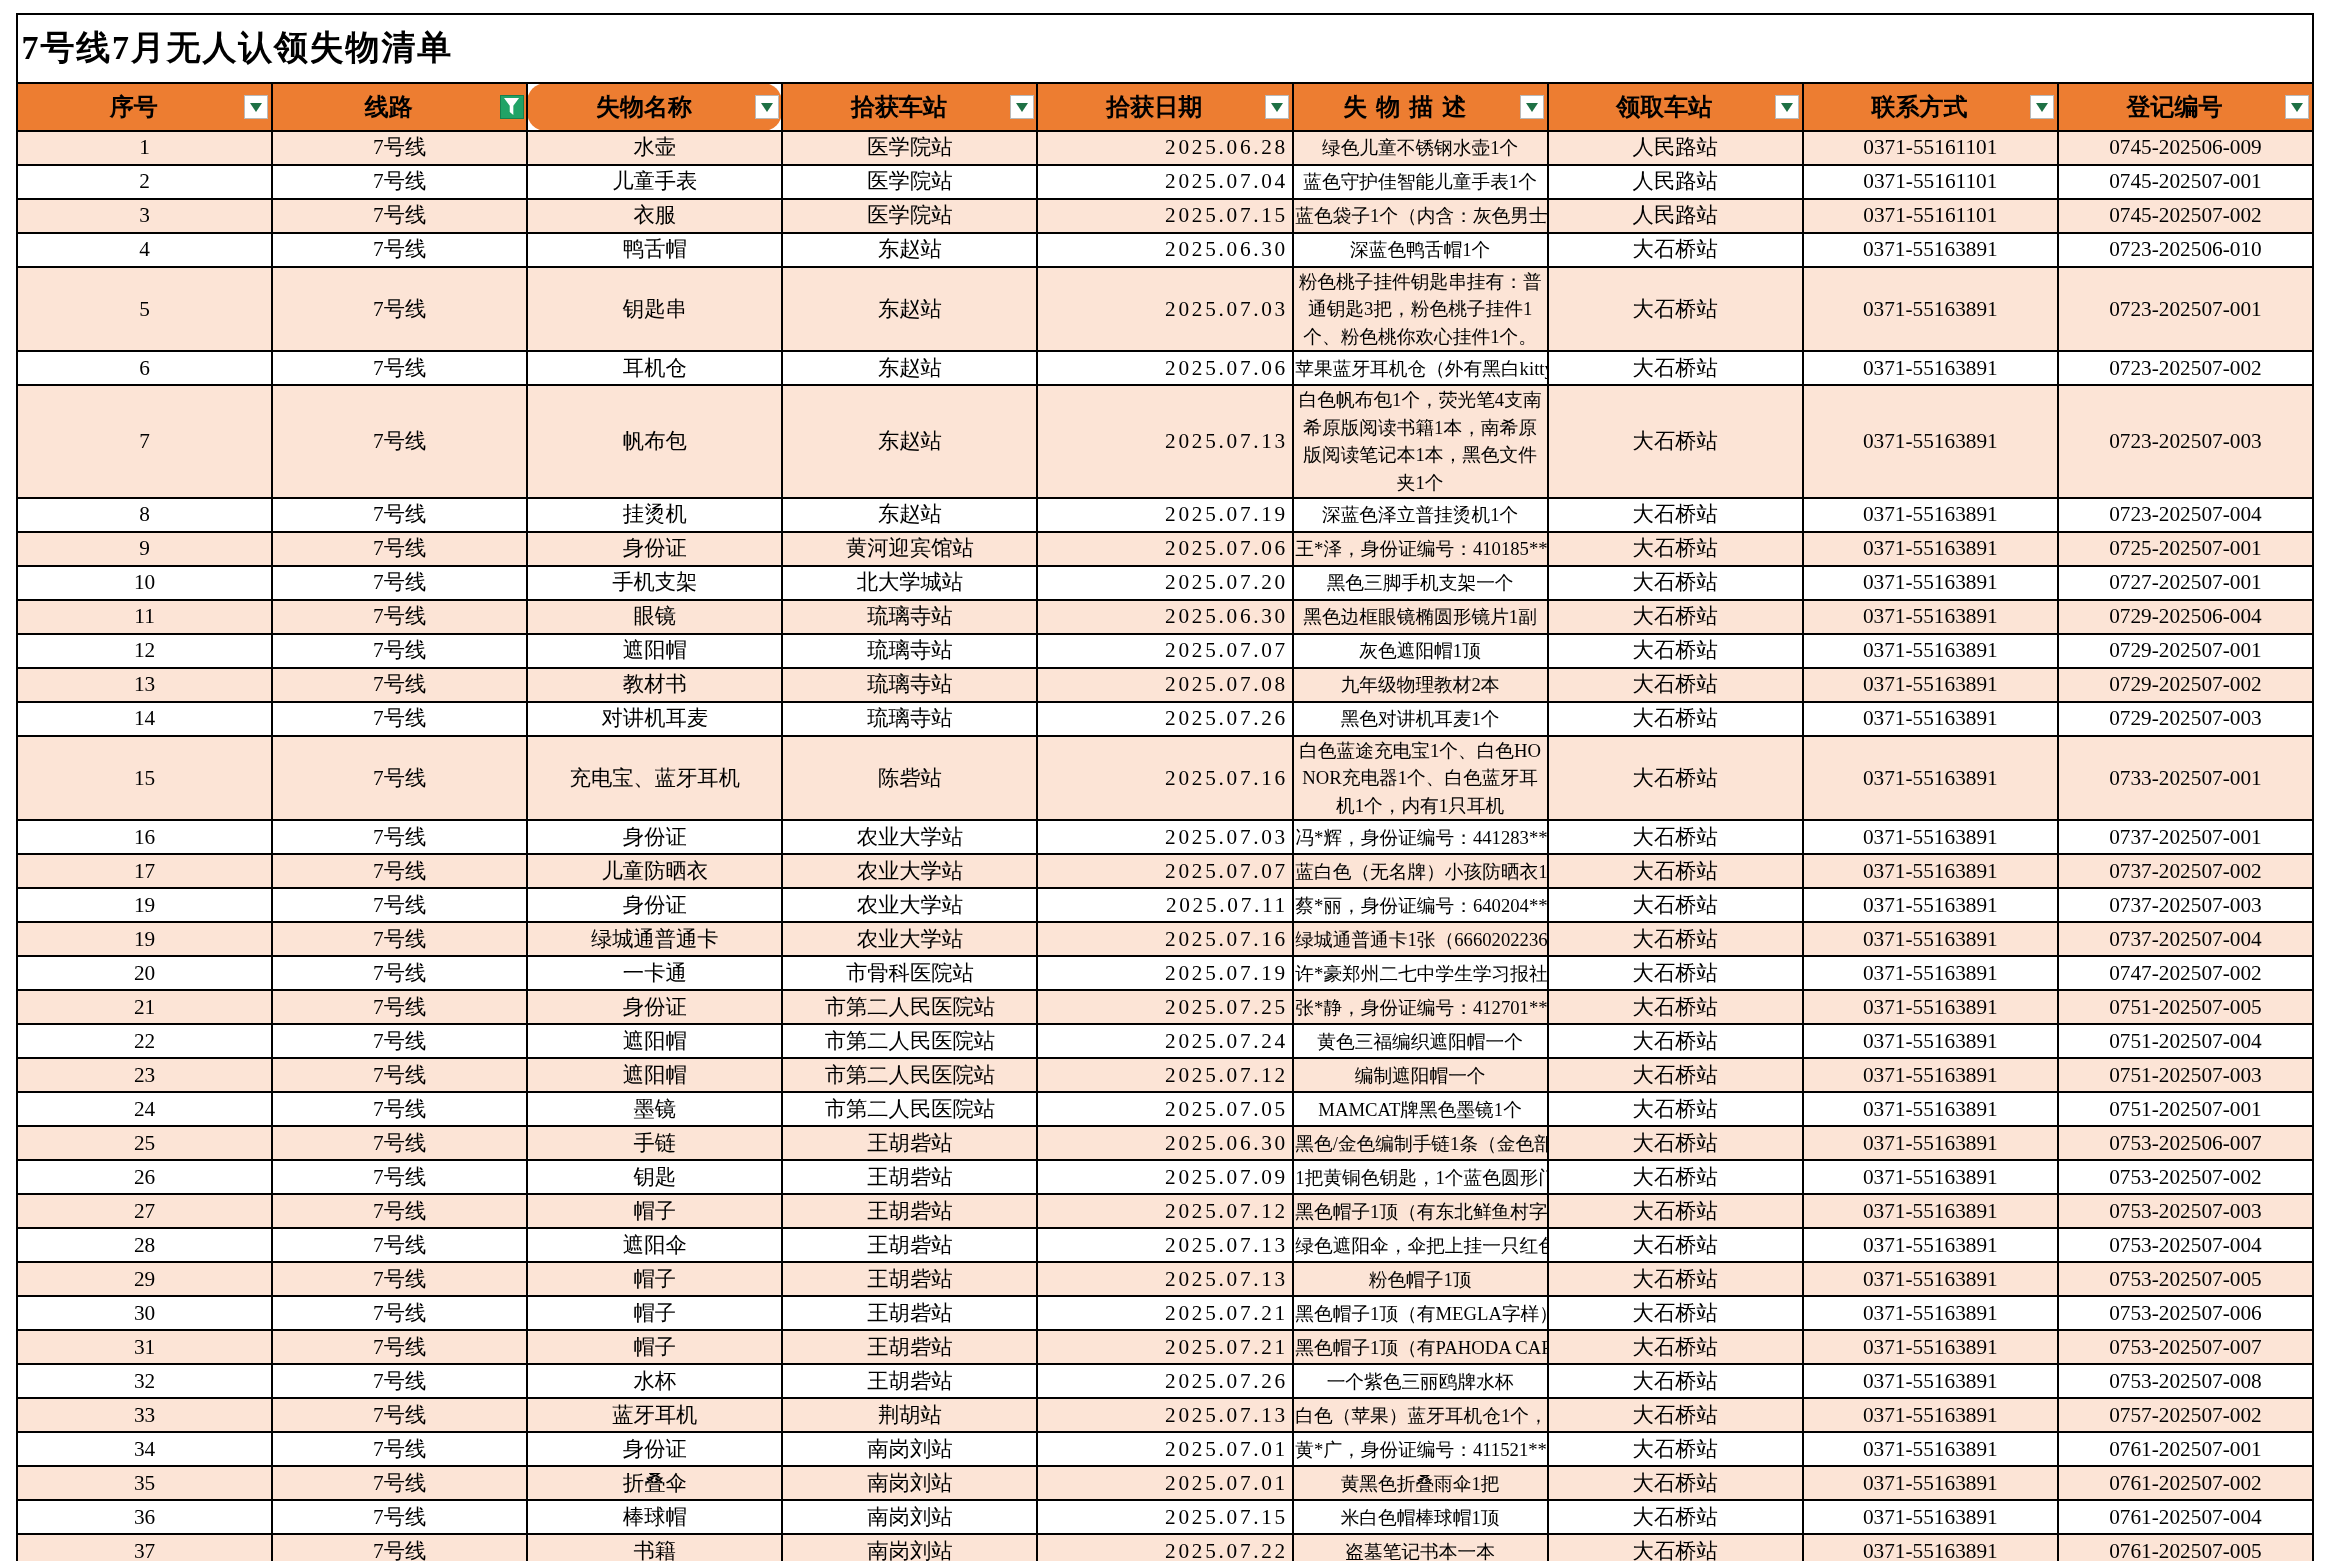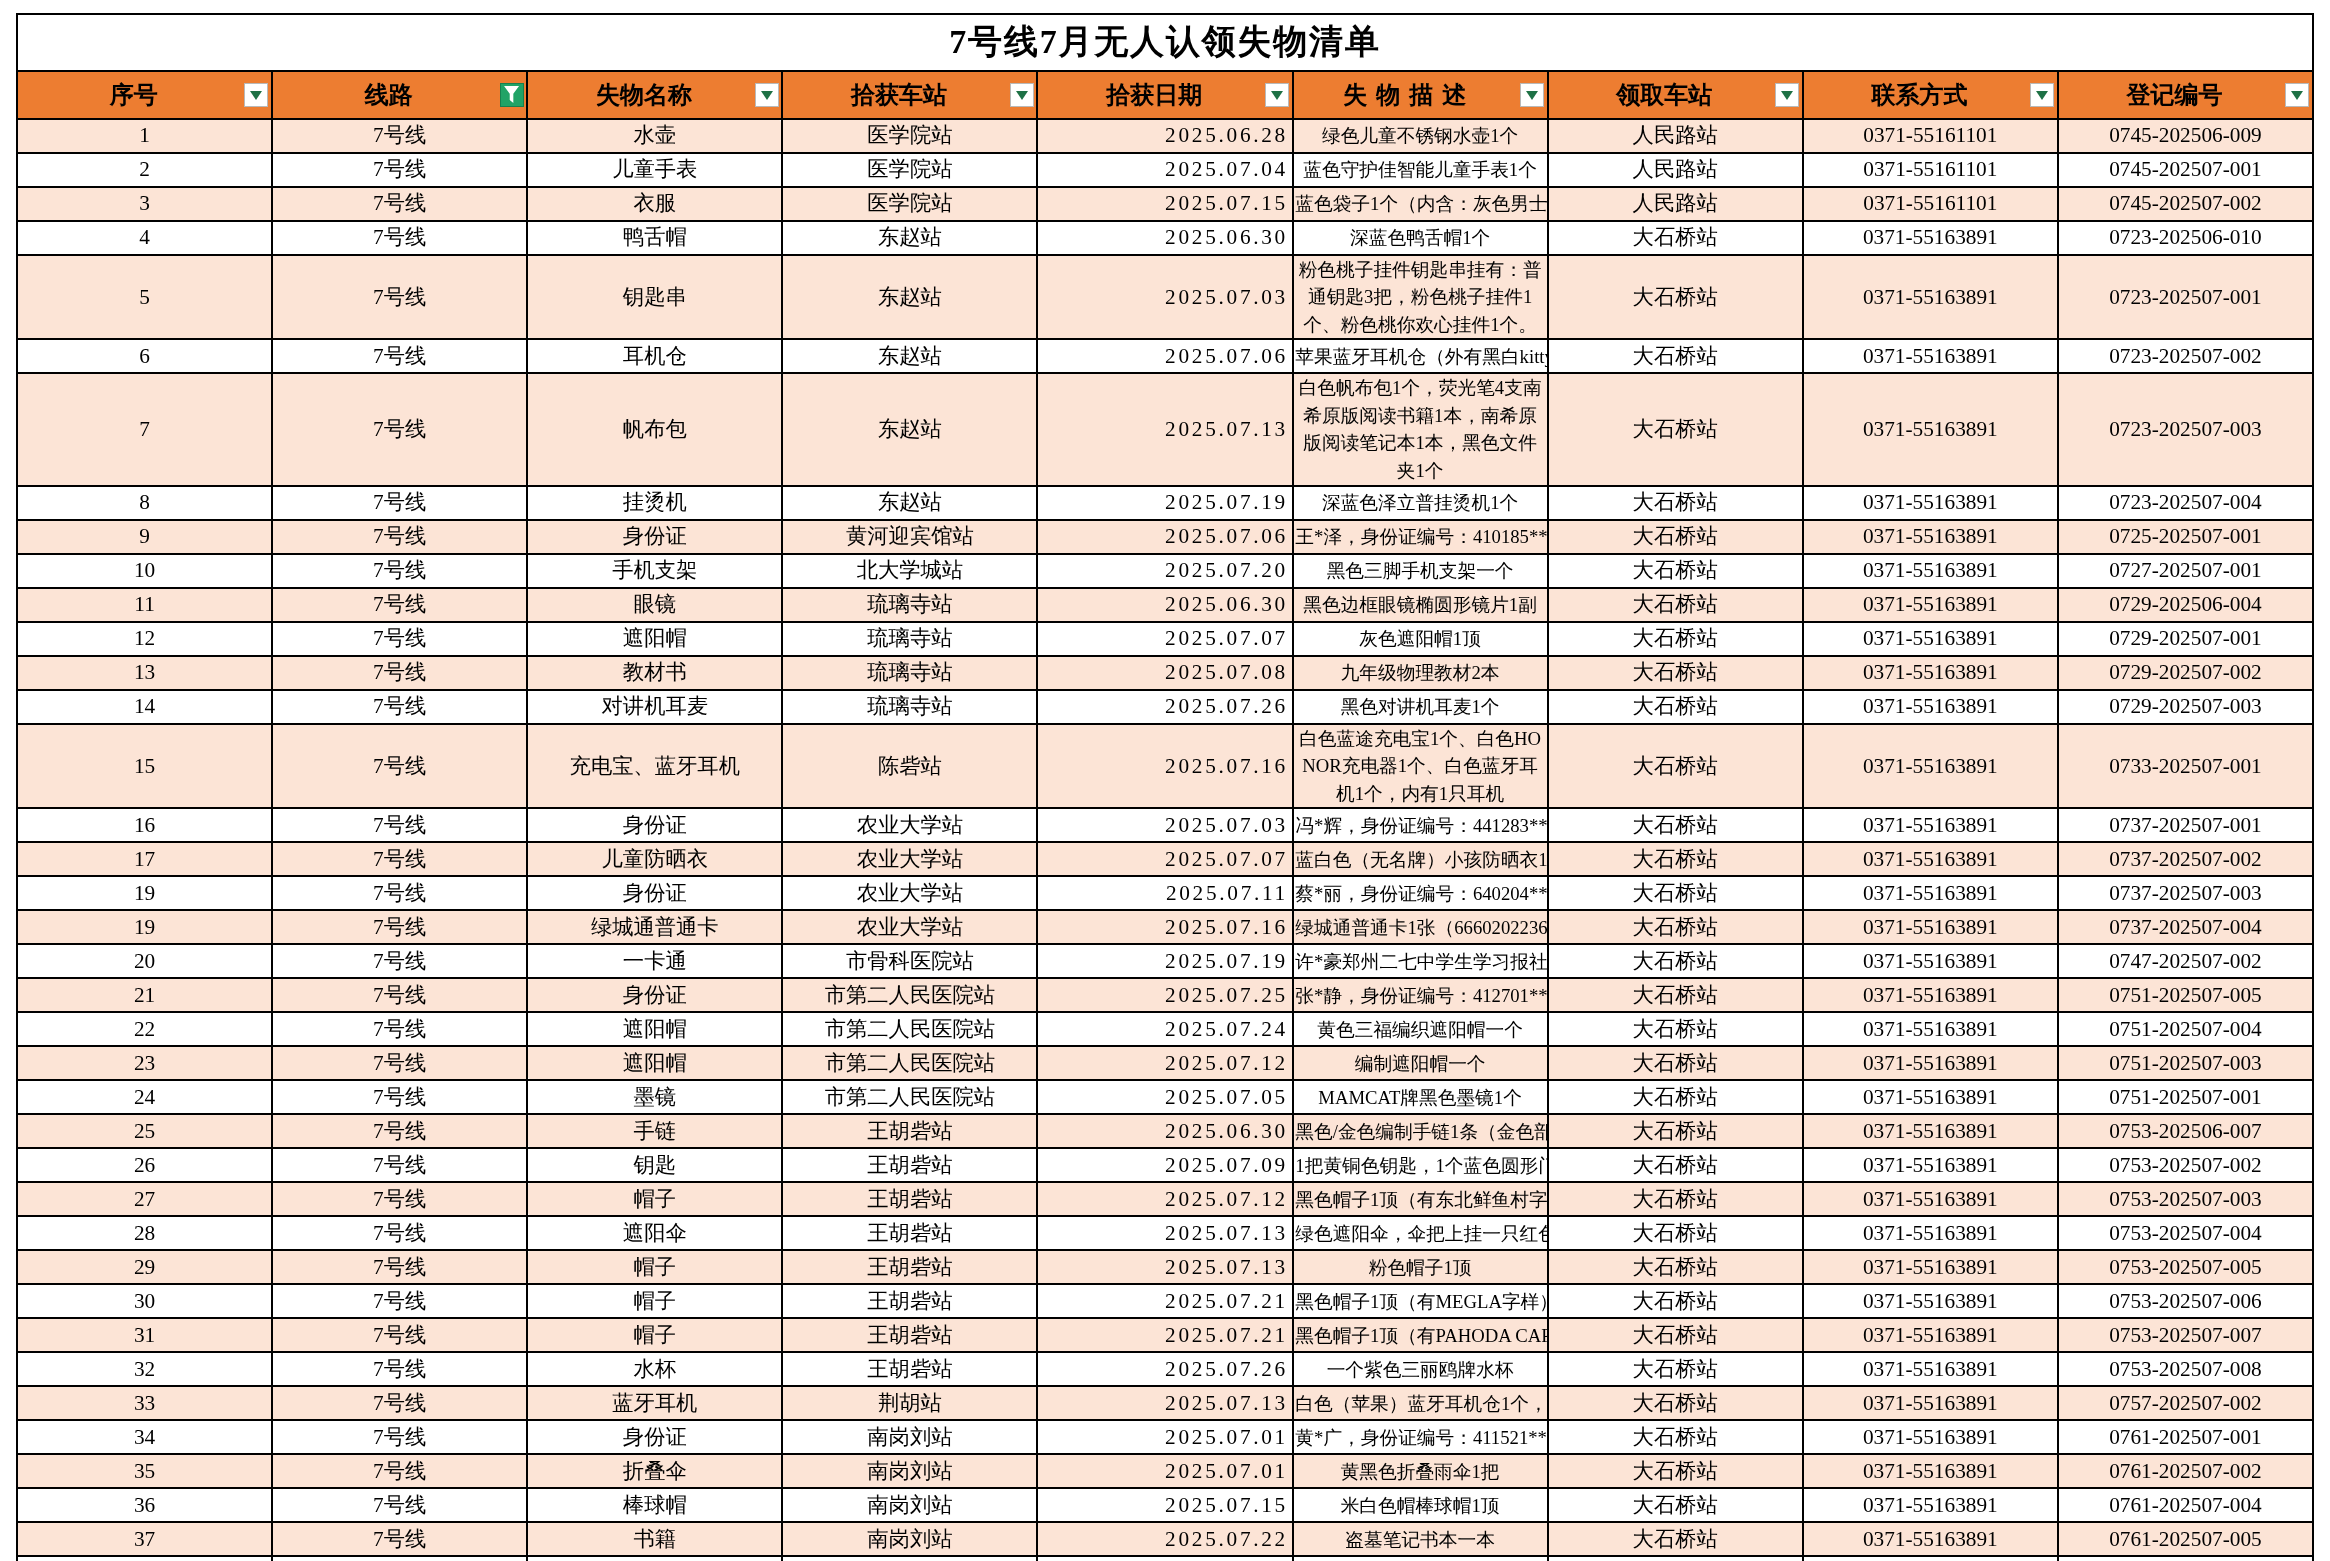--- a/index.html
+++ b/index.html
@@ -13,22 +13,22 @@
   *{box-sizing:border-box;}
   html,body{margin:0;padding:0;}
   body{
     width:2330px;height:1562px;background:#fff;position:relative;
     font-family:"Liberation Serif","DejaVu Serif",serif;color:#000;
   }
   .sheet{position:absolute;left:16px;top:12.5px;width:2298px;}
   table{border-collapse:collapse;table-layout:fixed;width:100%;}
   td,th{border:2.7px solid var(--border);overflow:hidden;padding:0 3.6px;vertical-align:middle;}
   .title-row th{
-    height:57px;background:#fff;font-size:34px;font-weight:bold;
-    text-align:center;letter-spacing:1.8px;
+    height:69px;background:#fff;font-size:34px;font-weight:bold;
+    text-align:left;letter-spacing:1.8px;
   }
   .header-row th{
     height:48px;background:var(--header-bg);font-size:24px;font-weight:bold;
     text-align:center;position:relative;padding-right:27px;padding-left:5.3px;
   }
   .header-row th.col-desc .hlabel{letter-spacing:9px;text-align:right;}
   tbody td{font-size:21.3px;text-align:center;line-height:1.25;}
   tbody tr{height:34px;}
   tbody tr.tall{height:62px;}
   tbody tr.odd{background:var(--row-alt);}
@@ -61,21 +61,21 @@
       <tr class="title-row">
         <th colspan="9">7号线7月无人认领失物清单</th>
       </tr>
       <tr class="header-row" id="header-row">
           <th class="col-seq" style="width: 4.53%;"><span class="hlabel">序号</span><span class="filter-btn">
               <span class="tri"></span>
             </span></th>
           <th class="col-line" style="width: 6.38%;"><span class="hlabel">线路</span><span class="filter-btn active">
               <span class="funnel"></span>
             </span></th>
-          <th class="col-item" style="width: 10.26%;"><span class="hlabel">失物名称</span><span class="filter-btn">
+          <th class="col-item" style="width: 10.26%; border-radius: 19px;"><span class="hlabel">失物名称</span><span class="filter-btn">
               <span class="tri"></span>
             </span></th>
           <th class="col-found_station" style="width: 12.58%;"><span class="hlabel">拾获车站</span><span class="filter-btn">
               <span class="tri"></span>
             </span></th>
           <th class="col-found_date" style="width: 8.13%;"><span class="hlabel">拾获日期</span><span class="filter-btn">
               <span class="tri"></span>
             </span></th>
           <th class="col-desc" style="width: 23.99%;"><span class="hlabel">失物描述</span><span class="filter-btn">
               <span class="tri"></span>

